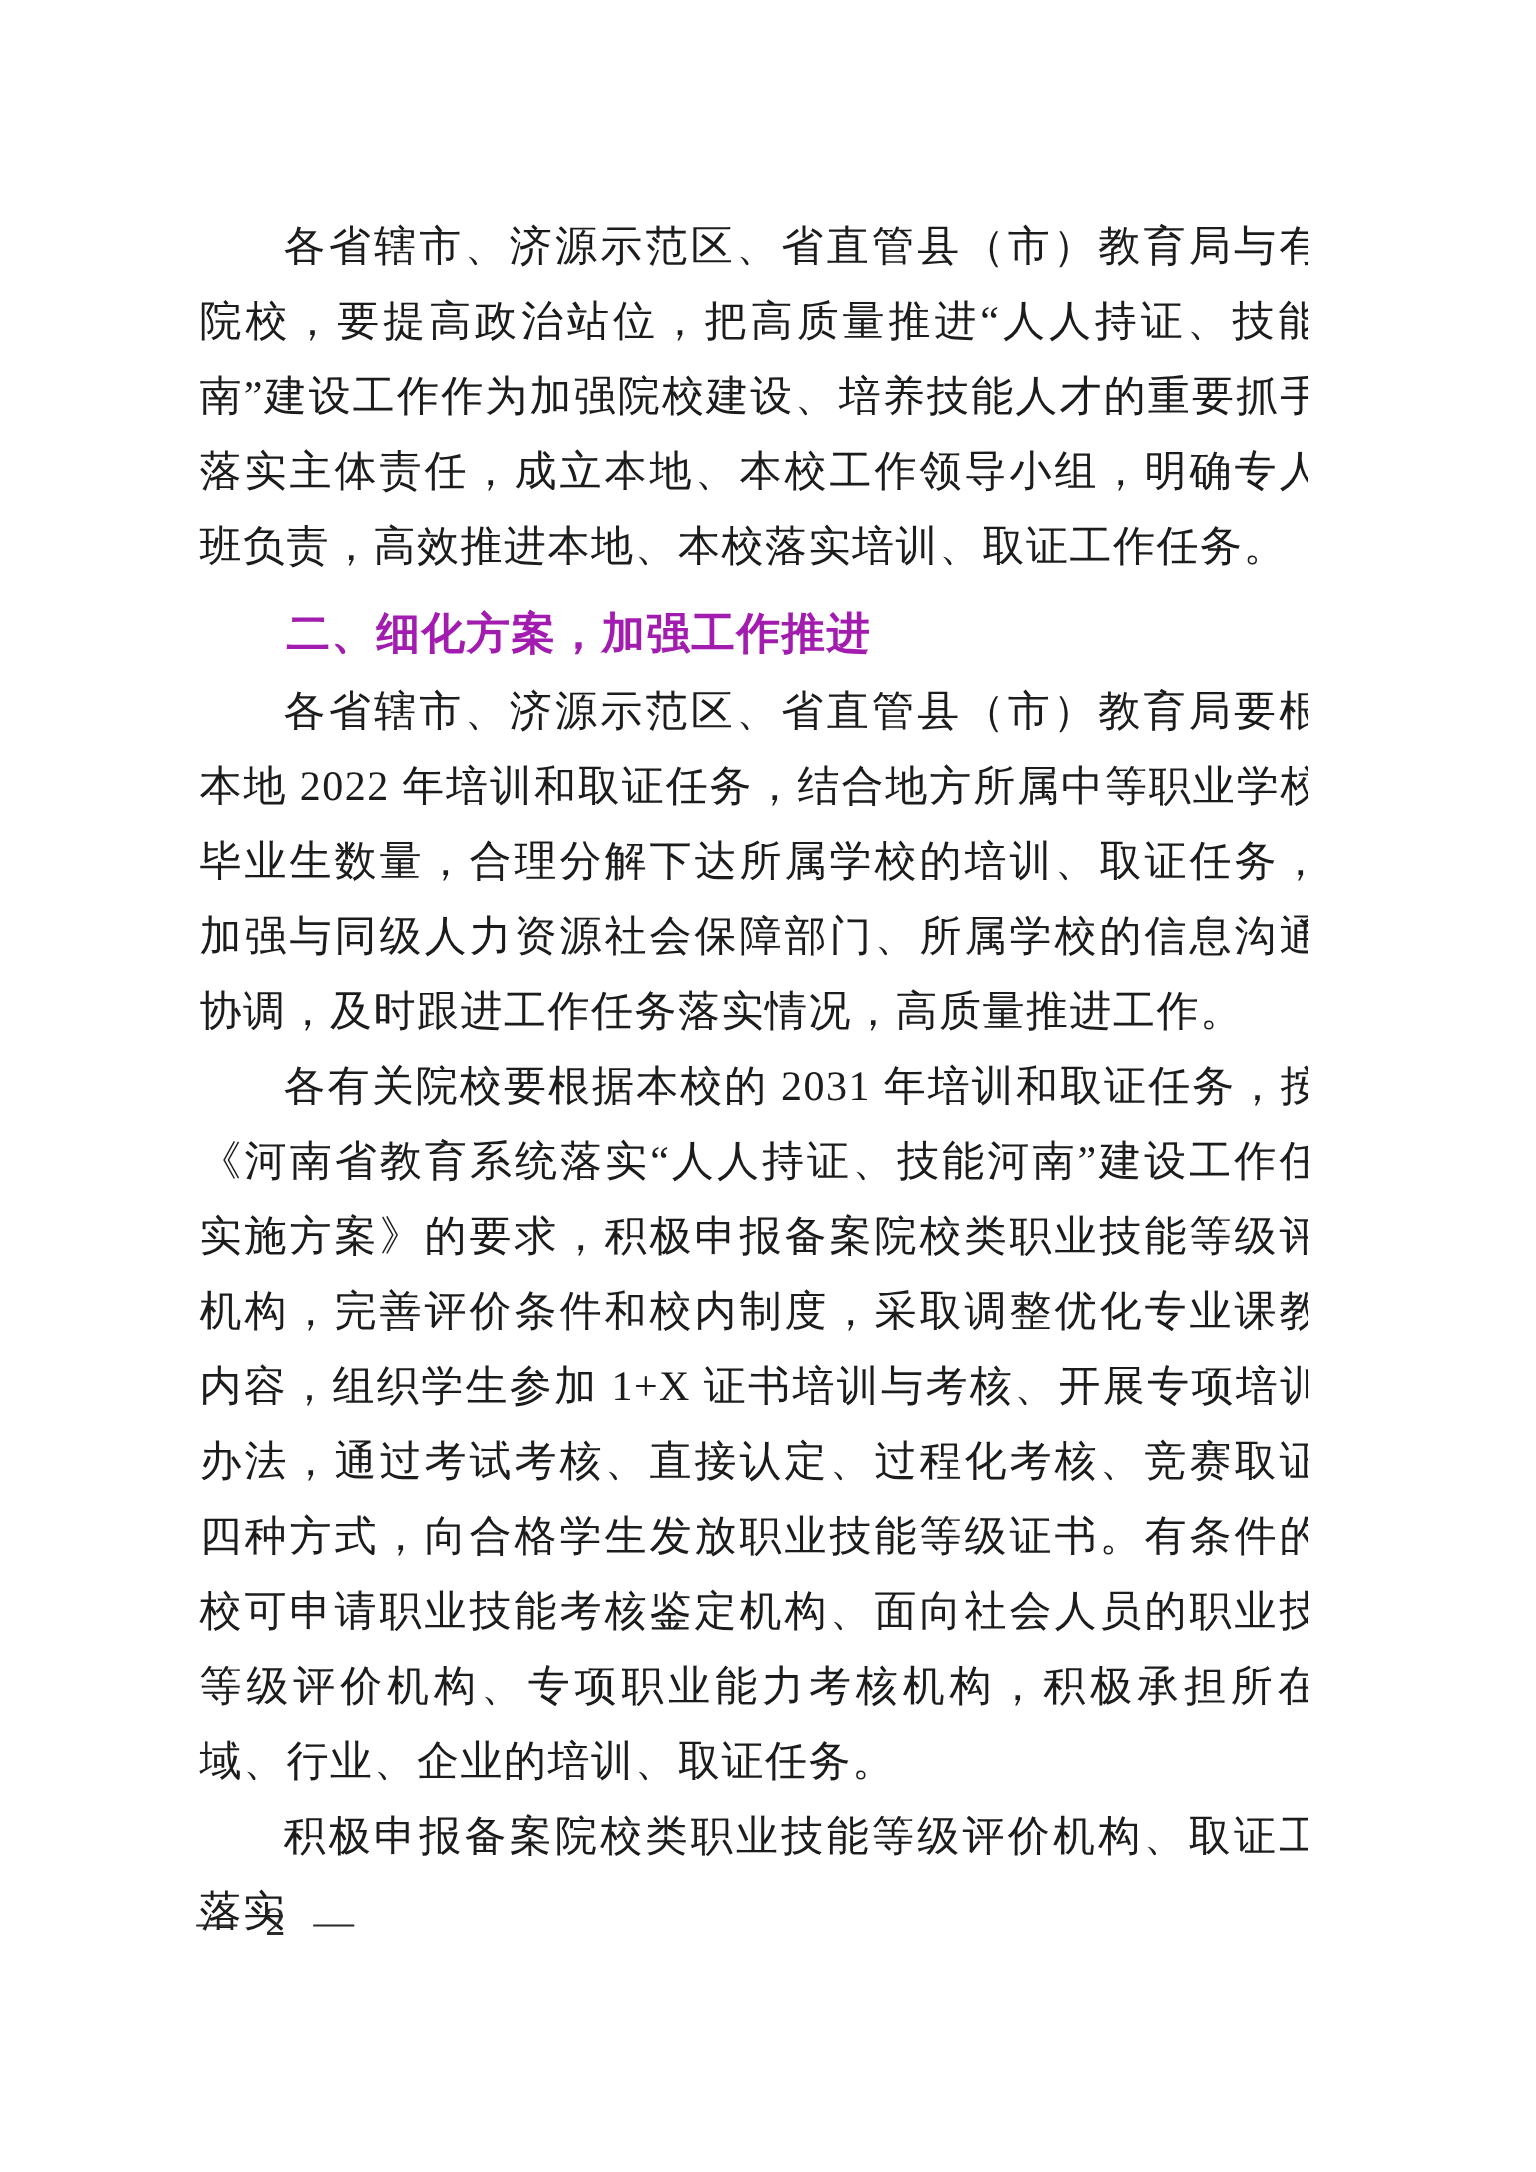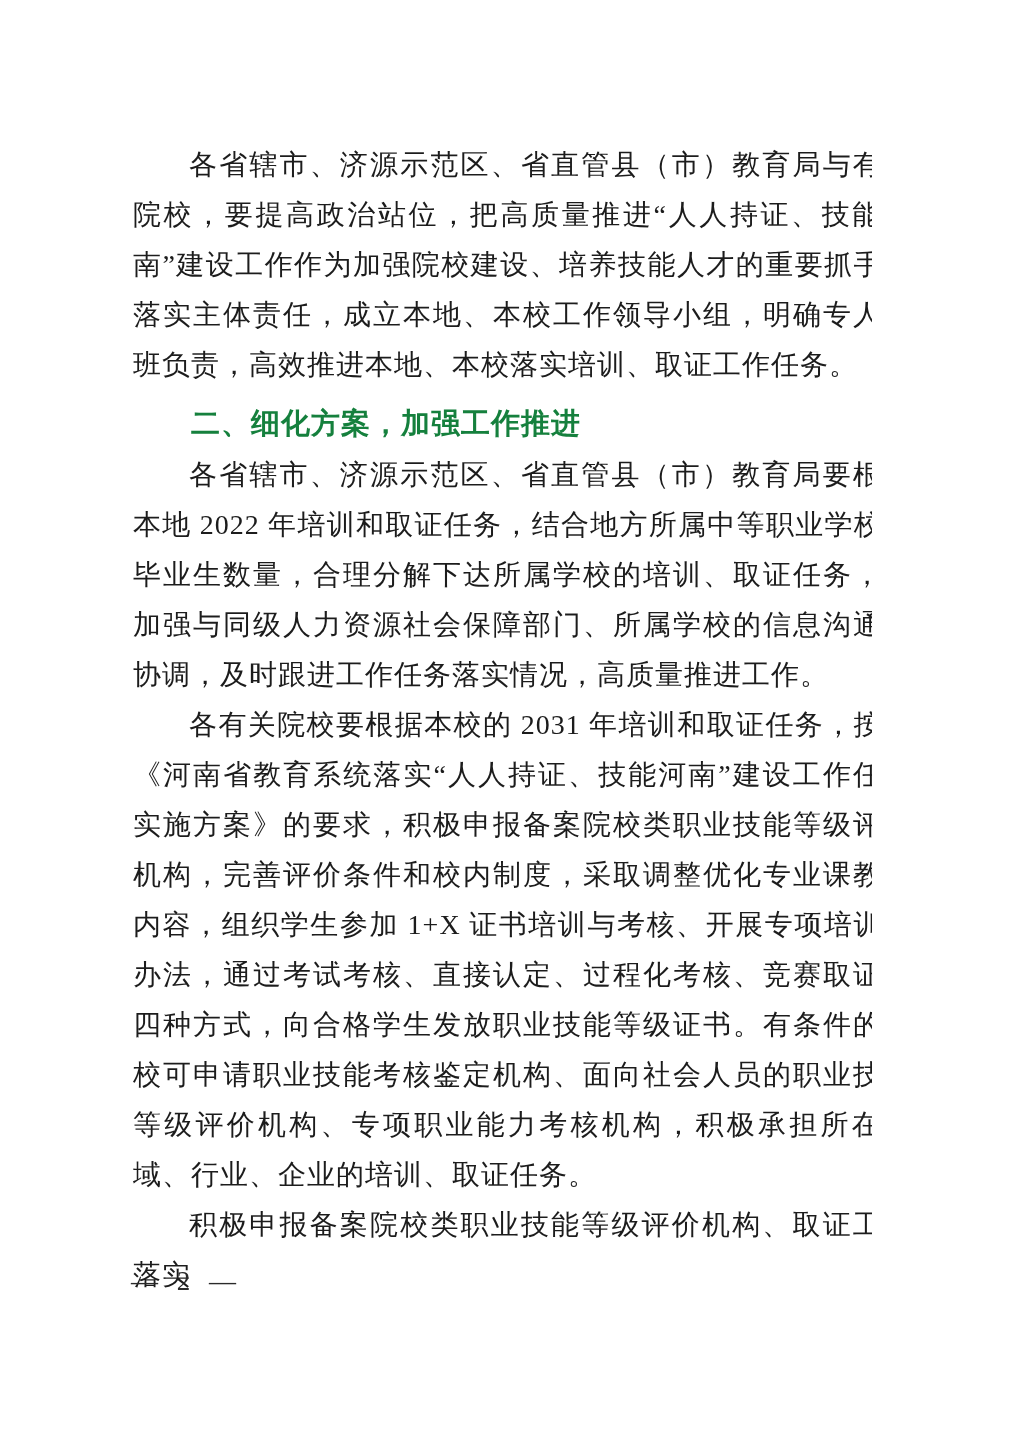--- a/index.html
+++ b/index.html
@@ -33,21 +33,21 @@
     color: #1c1c1c;
   }
   .heading {
     margin: 8px 0 2px 0;
     font-family: "Liberation Sans", "DejaVu Sans", sans-serif;
     font-weight: bold;
     font-size: 29px;
     line-height: 50px;
     letter-spacing: 1px;
     text-indent: 2em;
-    color: #15803d;
+    color: #a21caf;
   }
   .footer {
     position: absolute;
     left: 131px;
     top: 1266px;
     font-family: "Liberation Serif", "DejaVu Serif", serif;
     font-size: 27px;
     letter-spacing: 6px;
     color: #2a2a2a;
   }

